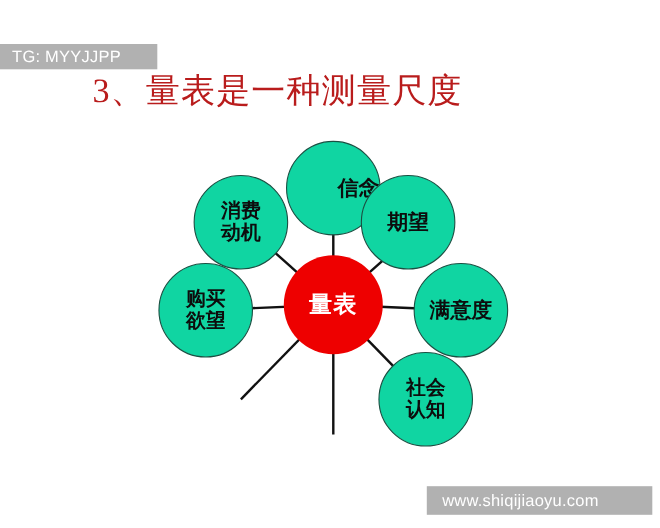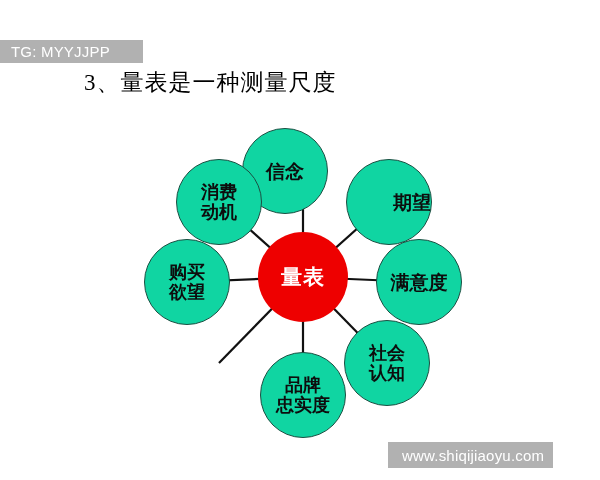--- a/index.html
+++ b/index.html
@@ -33,36 +33,36 @@
     width: 143px;
     height: 23px;
     font-size: 15px;
     padding-left: 11px;
     box-sizing: border-box;
     margin-top: 28px;
   }
   #watermark-bottom {
     left: 388px;
     top: 442px;
-    width: 165px;
+    width: 205px;
     height: 26px;
     font-size: 15px;
     padding-left: 14px;
     box-sizing: border-box;
   }
 
   
   #page-title {
     position: absolute;
     left: 84px;
     top: 66px;
     font-family: "Liberation Serif", "DejaVu Serif", serif;
-    font-size: 23px;
+    font-size: 31px;
     line-height: 34px;
-    color: #000000;
+    color: #b91c1c;
     letter-spacing: 1px;
     white-space: nowrap;
   }
 
   
   #diagram {
     position: absolute;
     left: 118px;
     top: 112px;
     width: 370px;
@@ -117,22 +117,22 @@
   .node.satellite .node-label {
     color: #0d0d0d;
     font-size: 19px;
   }
   .node.satellite.two-line .node-label {
     font-size: 18px;
     line-height: 1.12;
   }
 
   
-  #node-top          { left: 124px; top: 16px;  }
-  #node-top-right    { left: 228px; top: 47px; justify-content: flex-end;  }
+  #node-top          { left: 142px; top: 16px; justify-content: flex-end;  }
+  #node-top-right    { left: 210px; top: 47px;  }
   #node-right        { left: 258px; top: 127px; text-align: right; }
   #node-bottom-right { left: 226px; top: 208px; text-align: center; }
   #node-bottom       { left: 142px; top: 240px; }
   #node-bottom-left  { left: 58px;  top: 208px; }
   #node-left         { left: 26px;  top: 127px; }
   #node-top-left     { left: 58px;  top: 47px;  }
 </style>
 </head>
 <body>
 
@@ -168,24 +168,20 @@
 
   <div id="node-right" class="node satellite">
     <span class="node-label">满意度</span>
   </div>
 
   <div id="node-bottom-right" class="node satellite two-line">
     <span class="node-label">社会
 认知</span>
   </div>
 
-  <div id="node-bottom" class="node satellite two-line">
-    <span class="node-label">品牌
-忠实度</span>
-  </div>
 
 
   <div id="node-top-left" class="node satellite two-line">
     <span class="node-label">消费
 动机</span>
   </div>
 
   <div id="node-left" class="node satellite two-line">
     <span class="node-label">购买
 欲望</span>

